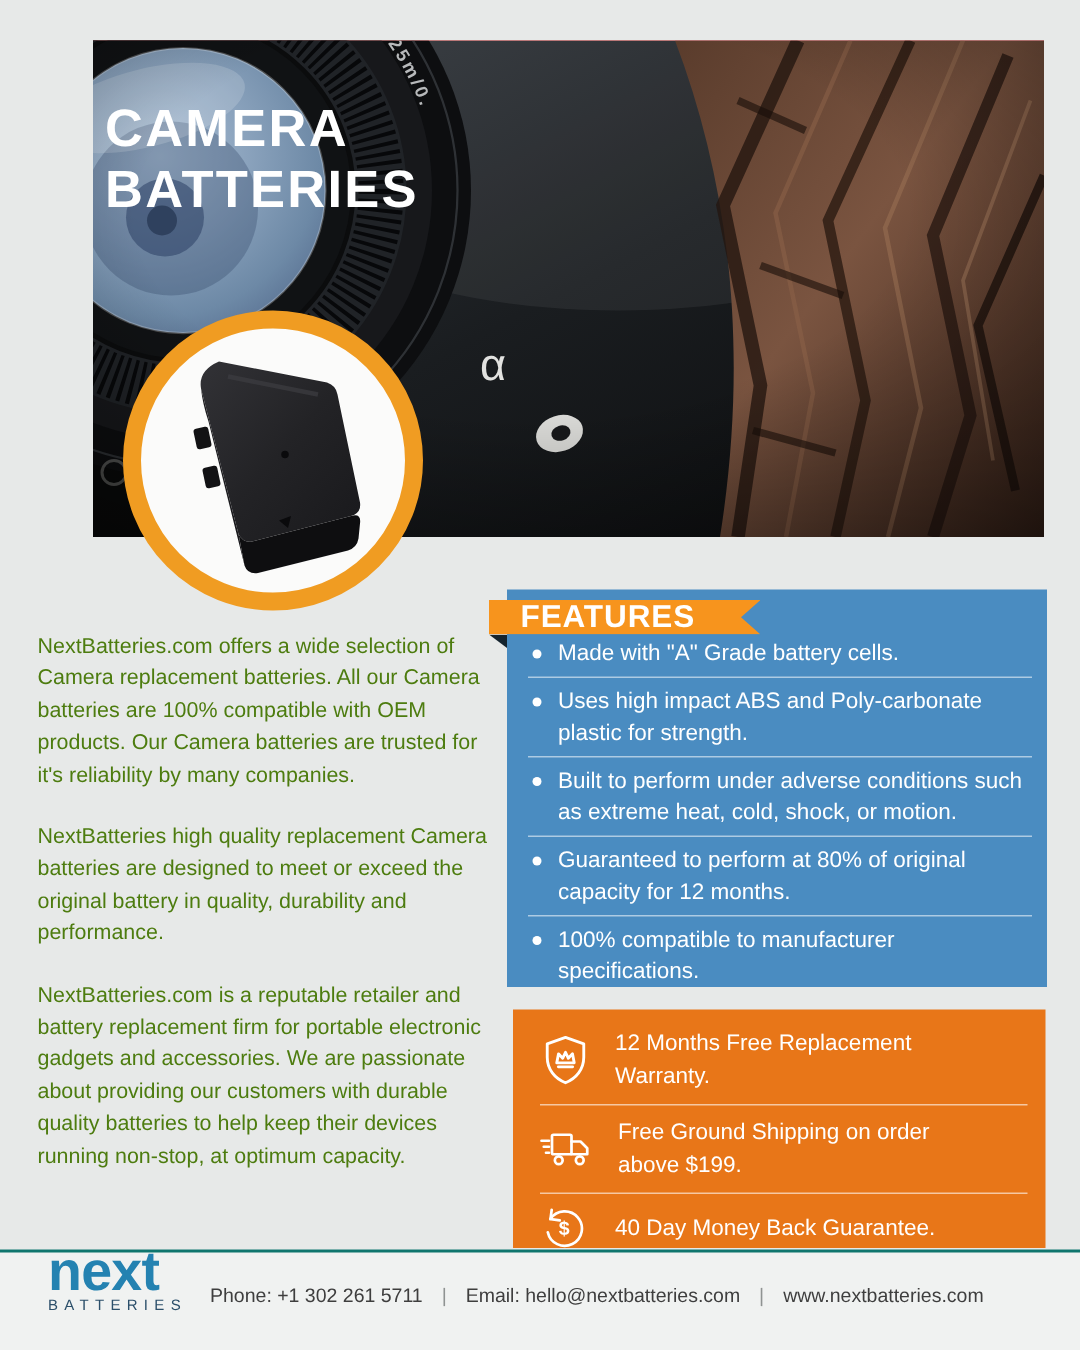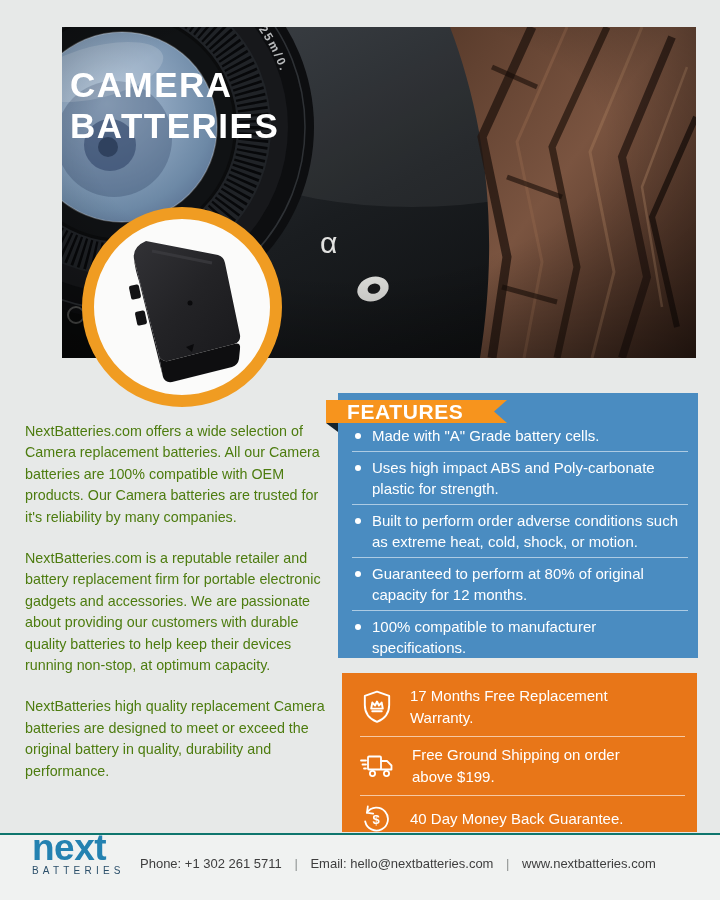--- a/index.html
+++ b/index.html
@@ -209,37 +209,37 @@
     <rect x="42" y="92" width="10" height="14" rx="2" fill="#121214" transform="rotate(-12 47 99)"></rect>
 
     <path d="M58,32 L118,44" stroke="#3d3d42" stroke-width="3" fill="none" opacity="0.7"></path>
     <circle cx="96" cy="84" r="2.5" fill="#0a0a0c"></circle>
     <path d="M92,128 l8,-3 l-2,8 Z" fill="#0a0a0c"></path>
   </svg>
 </div>
 
 <div class="about">
   <p>NextBatteries.com offers a wide selection of Camera replacement batteries. All our Camera batteries are 100% compatible with OEM products. Our Camera batteries are trusted for it's reliability by many companies.</p>
+  <p>NextBatteries high quality replacement Camera batteries are designed to meet or exceed the original battery in quality, durability and performance.</p>
   <p>NextBatteries.com is a reputable retailer and battery replacement firm for portable electronic gadgets and accessories. We are passionate about providing our customers with durable quality batteries to help keep their devices running non-stop, at optimum capacity.</p>
-  <p>NextBatteries high quality replacement Camera batteries are designed to meet or exceed the original battery in quality, durability and performance.</p>
 </div>
 
 <div class="features-panel">
   <ul class="features-list">
     <li>
       <span class="dot"></span>
       <span class="f-text">Made with "A" Grade battery cells.</span>
     </li>
     <li>
       <span class="dot"></span>
       <span class="f-text">Uses high impact ABS and Poly-carbonate plastic for strength.</span>
     </li>
     <li>
       <span class="dot"></span>
-      <span class="f-text">Built to perform order adverse conditions such as extreme heat, cold, shock, or motion.</span>
+      <span class="f-text">Built to perform under adverse conditions such as extreme heat, cold, shock, or motion.</span>
     </li>
     <li>
       <span class="dot"></span>
       <span class="f-text">Guaranteed to perform at 80% of original capacity for 12 months.</span>
     </li>
     <li>
       <span class="dot"></span>
       <span class="f-text">100% compatible to manufacturer specifications.</span>
     </li>
   </ul>
@@ -250,21 +250,21 @@
 <div class="guarantee-panel">
 
   <div class="g-row">
     <span class="g-icon">
       <svg width="34" height="36" viewBox="0 0 32 34" fill="none" stroke="#ffffff" stroke-width="1.8" stroke-linejoin="round" stroke-linecap="round">
         <path d="M16 2.5 L27.5 6.5 V15 C27.5 22.5 22.8 28.3 16 31 C9.2 28.3 4.5 22.5 4.5 15 V6.5 Z"></path>
         <path d="M10.5 18.5 L11.6 12.8 L14.2 15.6 L16 11.8 L17.8 15.6 L20.4 12.8 L21.5 18.5 Z"></path>
         <path d="M11.5 21 H20.5"></path>
       </svg>
     </span>
-    <span class="g-text">17 Months Free Replacement Warranty.</span>
+    <span class="g-text">12 Months Free Replacement Warranty.</span>
   </div>
 
   <div class="g-row">
     <span class="g-icon">
       <svg width="36" height="28" viewBox="0 0 36 27" fill="none" stroke="#ffffff" stroke-width="1.8" stroke-linejoin="round" stroke-linecap="round">
         <path d="M1 8 H6 M2.5 12 H6 M4 16 H6"></path>
         <rect x="8" y="4" width="13" height="13" rx="1"></rect>
         <path d="M21 8.5 H27 L31.5 13 V17 H21"></path>
         <circle cx="12.5" cy="21" r="2.6"></circle>
         <circle cx="26.5" cy="21" r="2.6"></circle>

